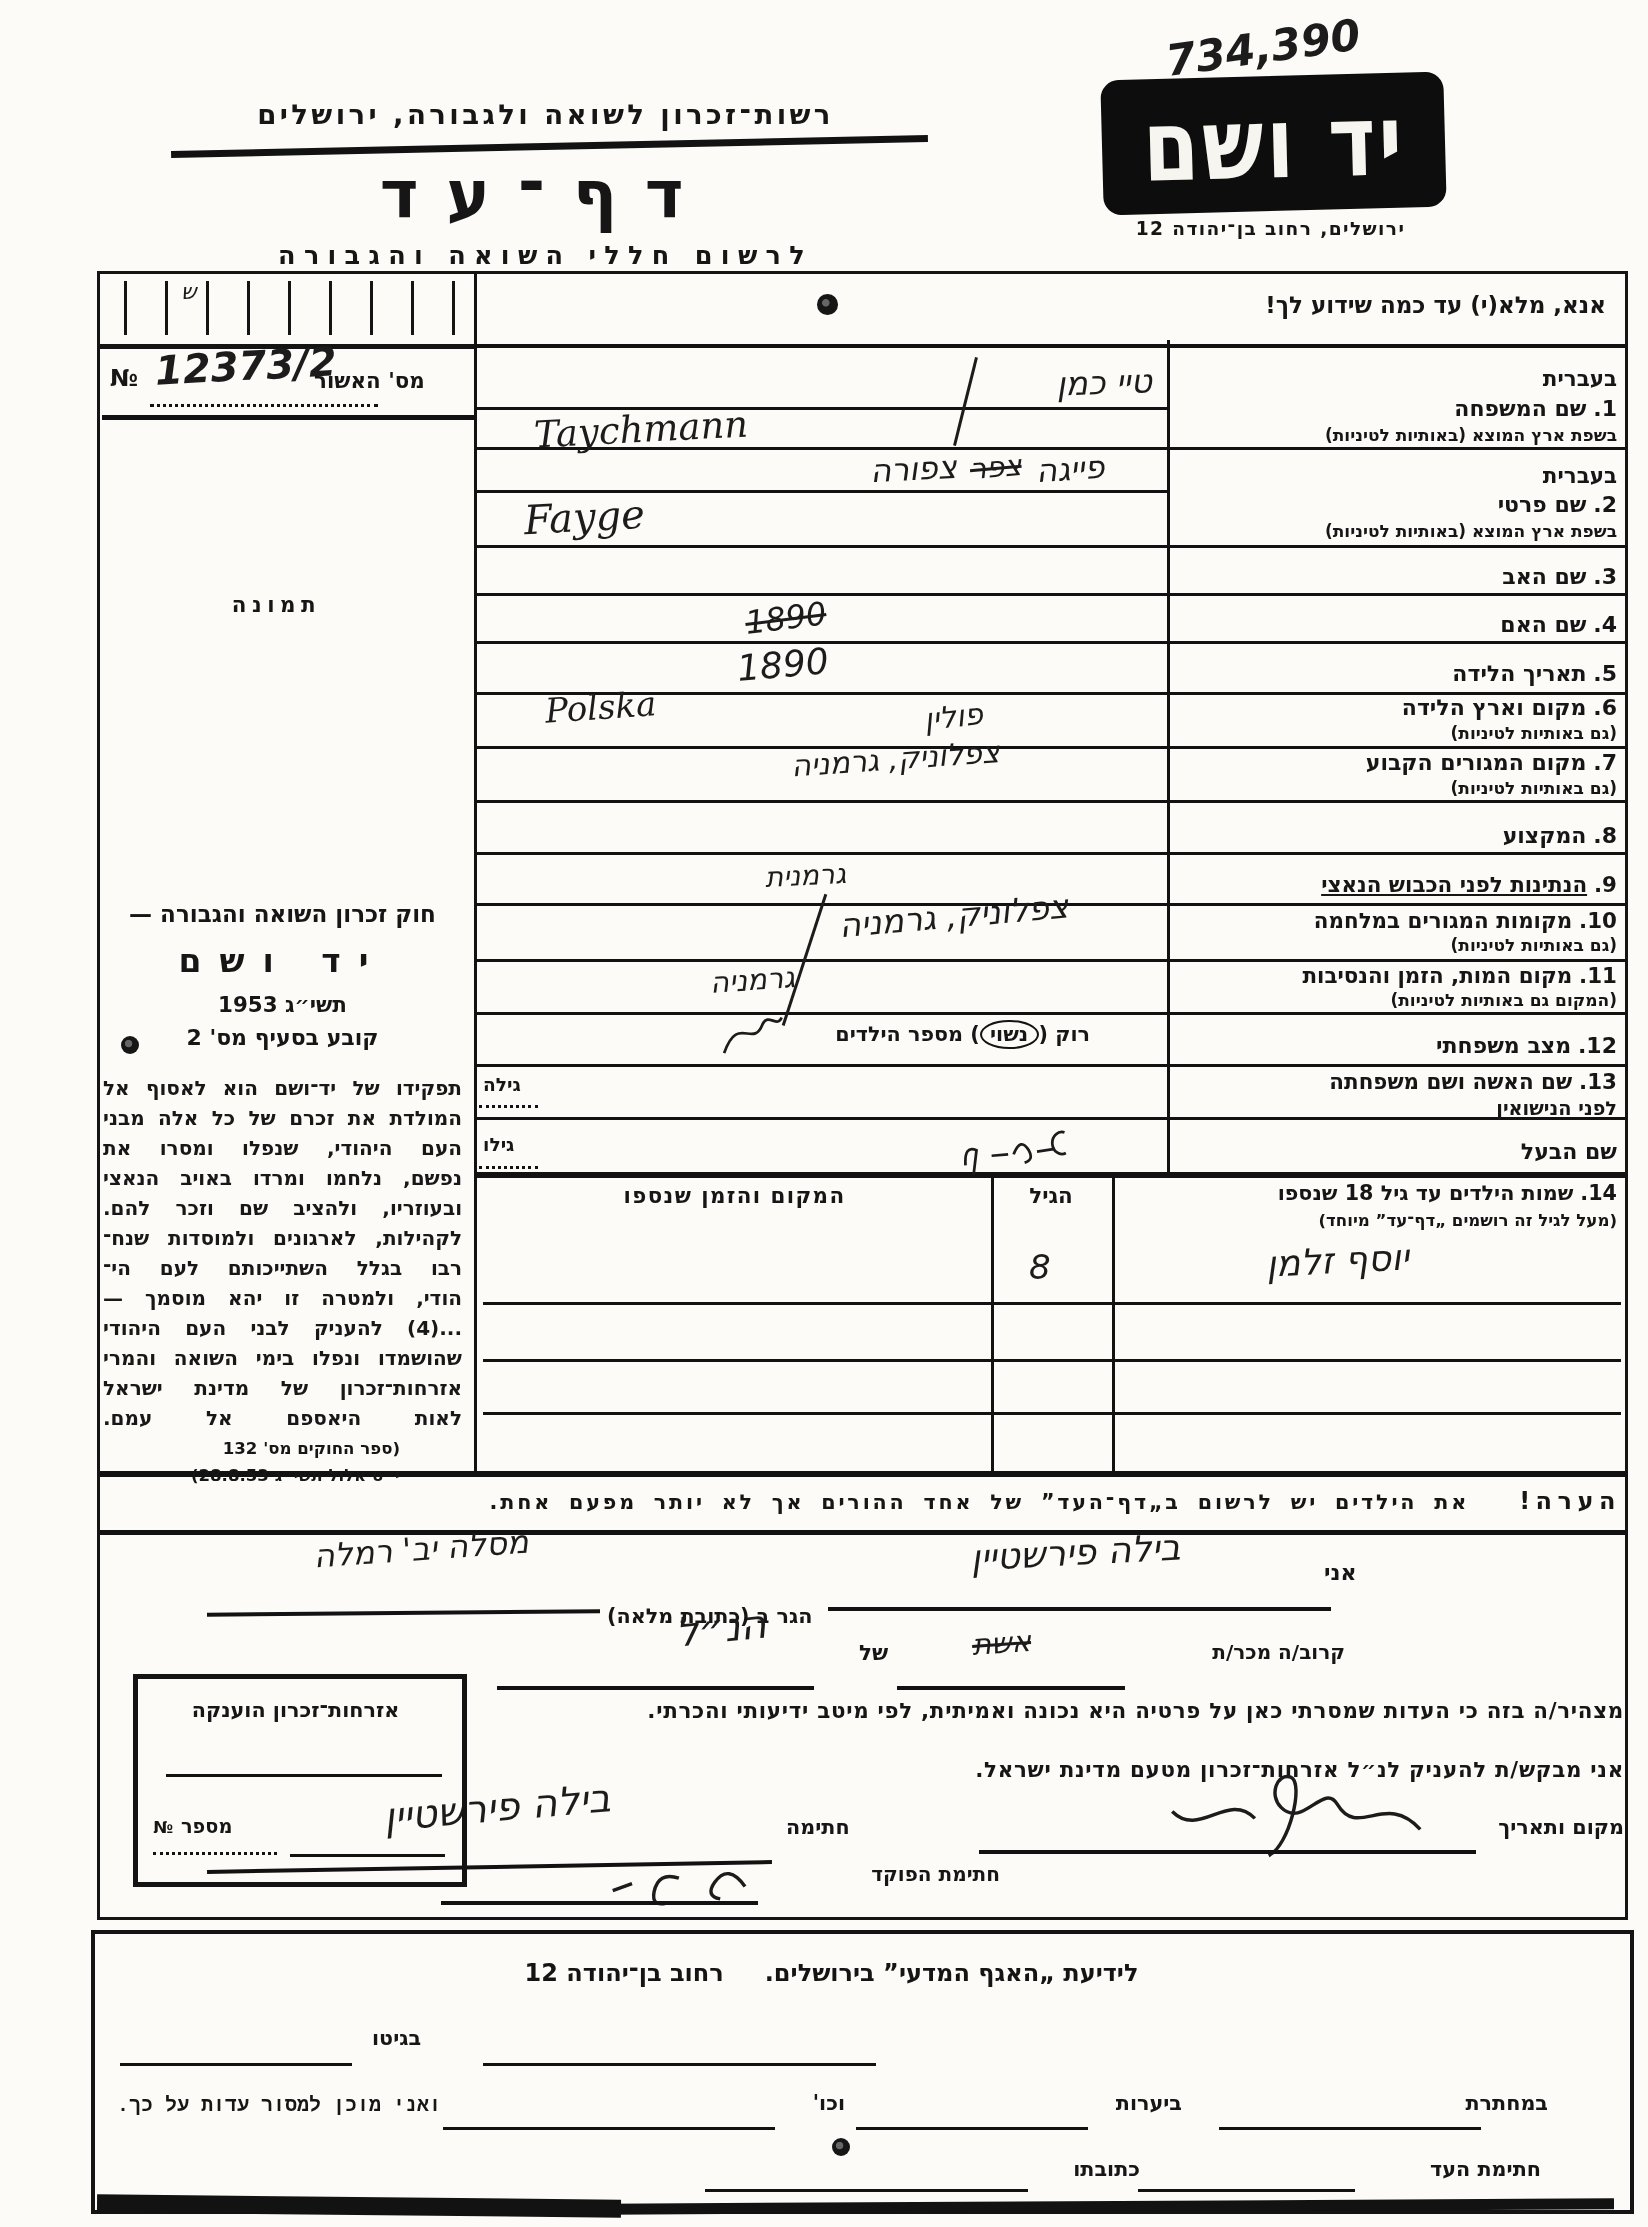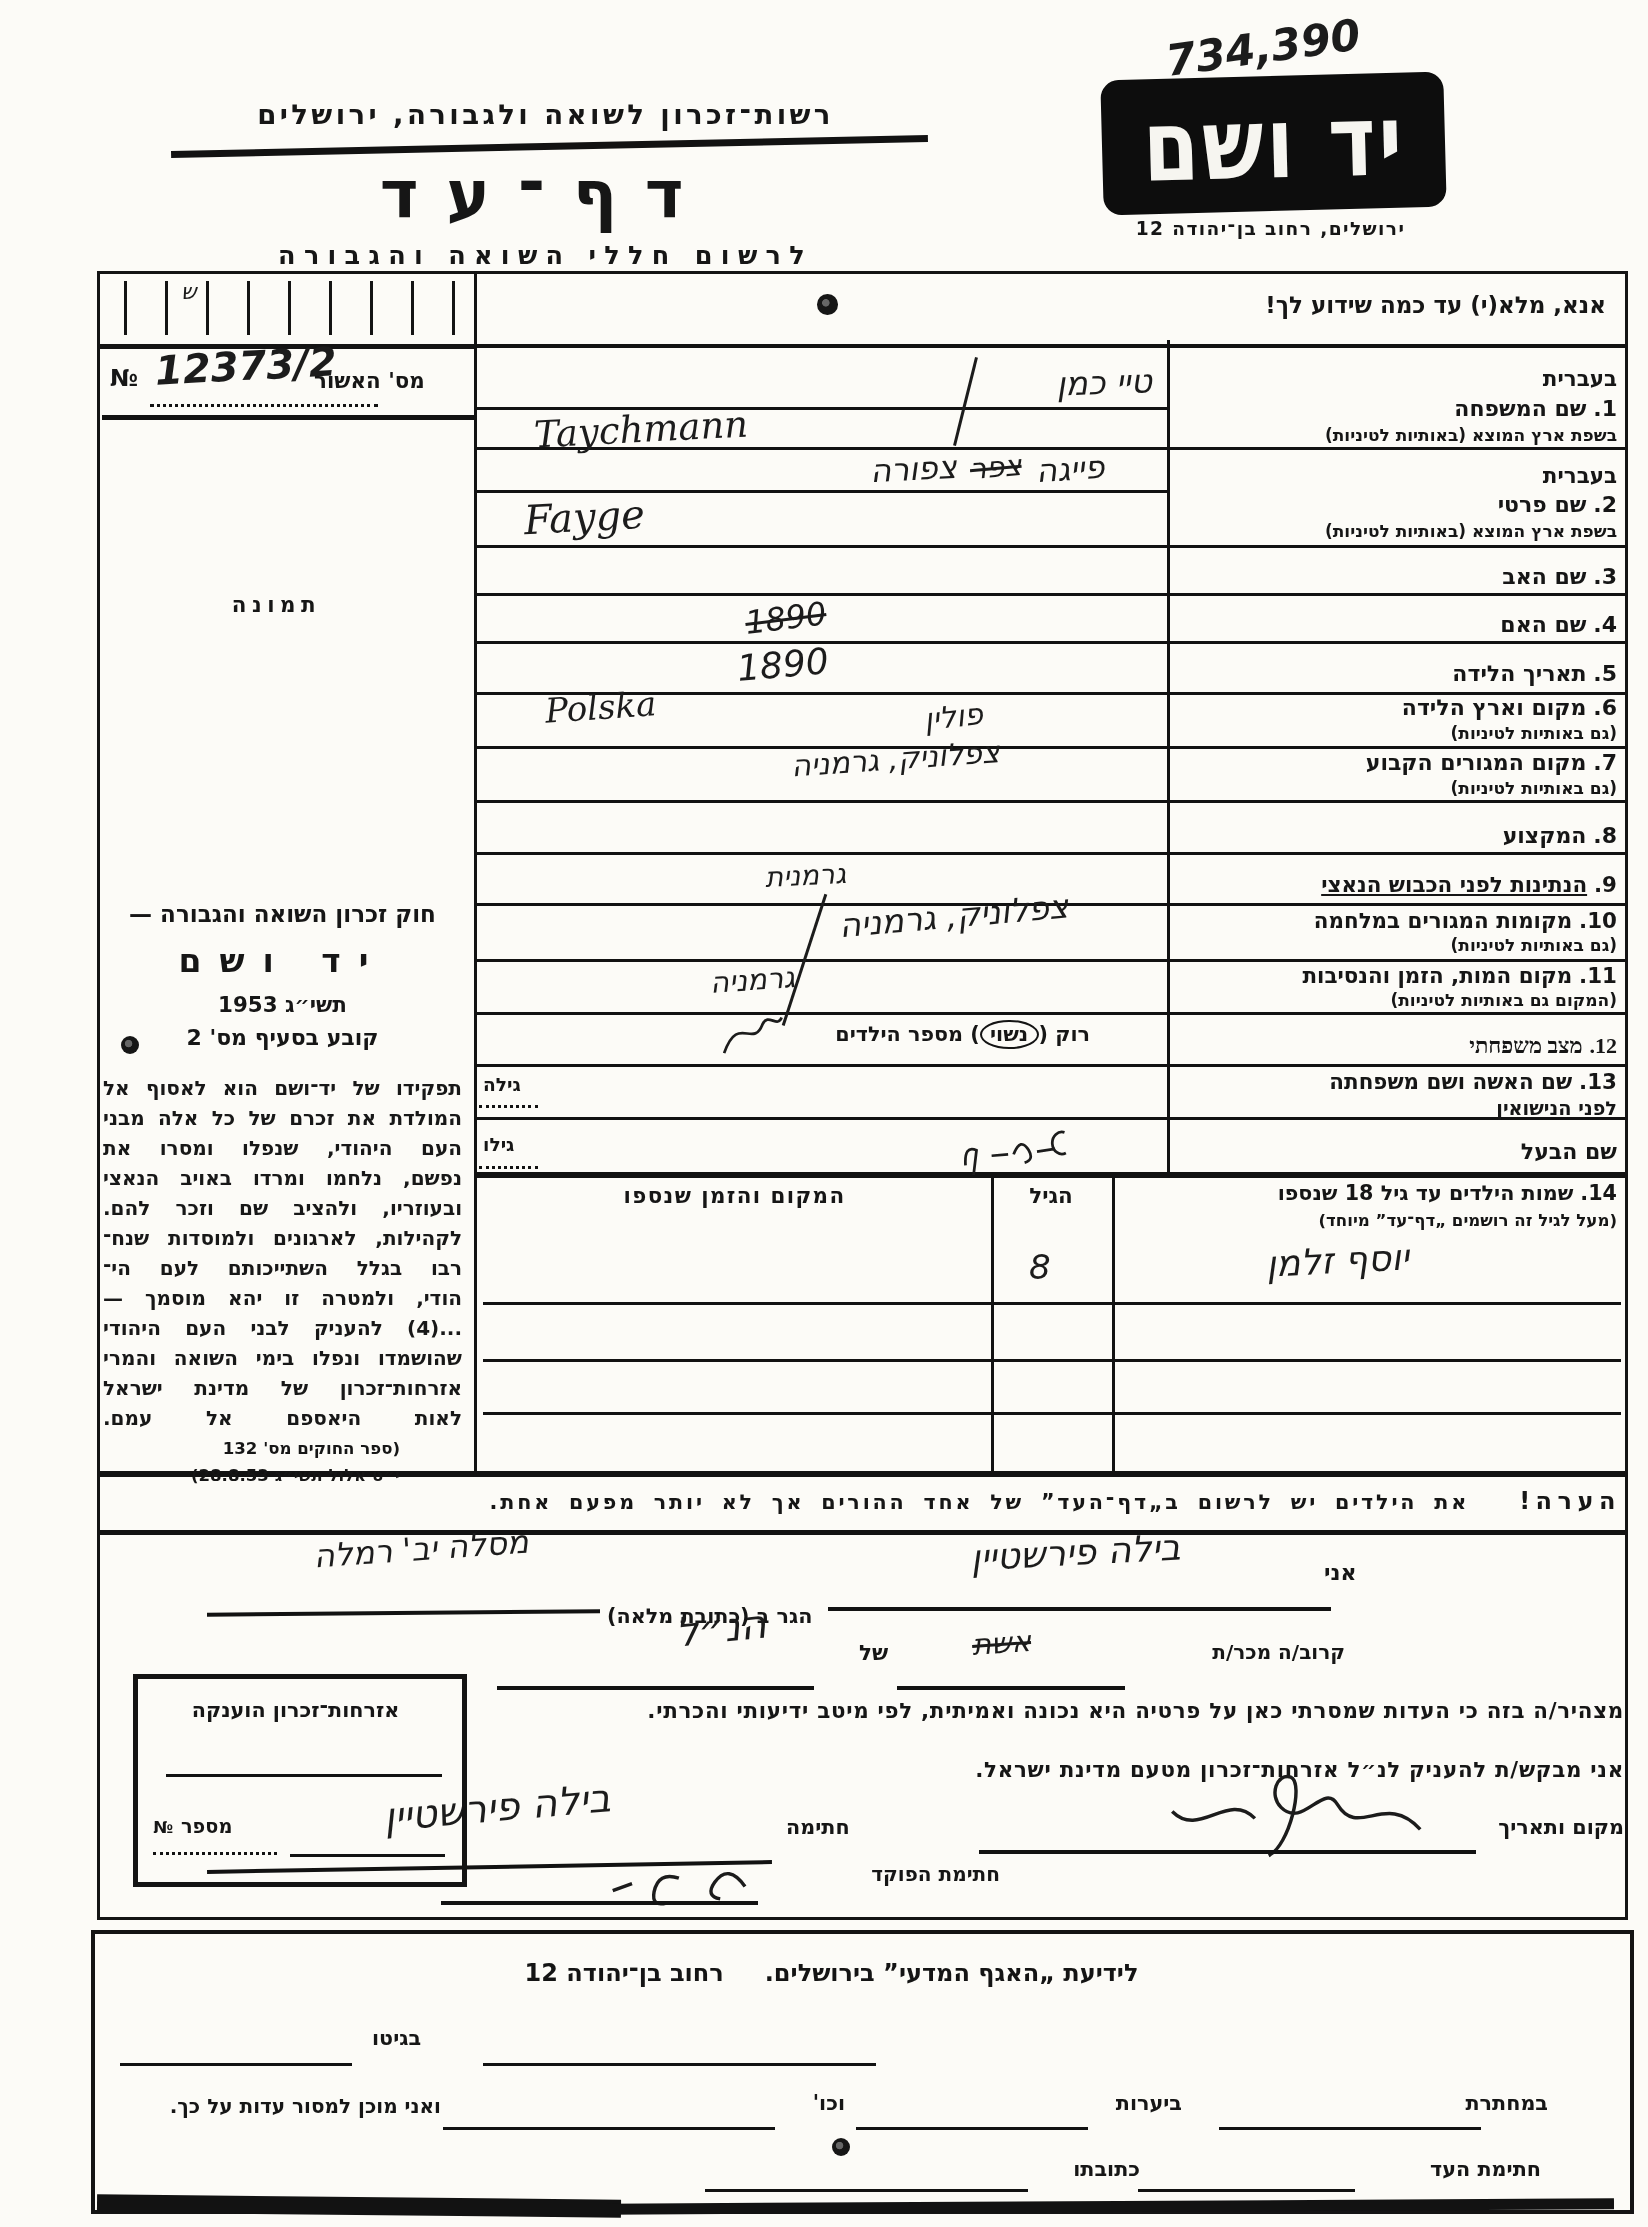--- a/index.html
+++ b/index.html
@@ -121,21 +121,21 @@
     <span class="fnum">.9</span><span>הנתינות לפני הכבוש הנאצי</span>
   </div>
   <div class="abs p rtl" style="left:1172px;top:908px;width:445px;font-size:21.4px;text-align:right;">
     <span class="fnum">.10</span><span>מקומות המגורים במלחמה</span>
   </div>
   <div class="abs p rtl" style="left:1172px;top:935px;width:445px;font-size:17px;text-align:right;">(גם באותיות לטיניות)</div>
   <div class="abs p rtl" style="left:1172px;top:963px;width:445px;font-size:21.4px;text-align:right;">
     <span class="fnum">.11</span><span>מקום המות, הזמן והנסיבות</span>
   </div>
   <div class="abs p rtl" style="left:1172px;top:990px;width:445px;font-size:17px;text-align:right;">(המקום גם באותיות לטיניות)</div>
-  <div class="abs p rtl" style="left:1172px;top:1033px;width:445px;font-size:22px;text-align:right;font-family:Liberation Serif, serif;">
+  <div class="abs p rtl" style="left:1172px;top:1033px;width:445px;font-size:22px;text-align:right;">
     <span class="fnum">.12</span><span>מצב משפחתי</span>
   </div>
   <div class="abs p rtl" style="left:1172px;top:1069px;width:445px;font-size:21.4px;text-align:right;">
     <span class="fnum">.13</span><span>שם האשה ושם משפחתה</span>
   </div>
   <div class="abs p rtl" style="left:1172px;top:1097px;width:445px;font-size:19.3px;text-align:right;">לפני הנישואין</div>
   <div class="abs p rtl" style="left:1172px;top:1139px;width:445px;font-size:22px;text-align:right;">שם הבעל</div>
 
   <div class="abs hw rtl" style="left:876px;top:366px;width:276px;font-size:33px;transform:rotate(-2deg);">טיי כמן</div>
   <div class="abs vline" style="left:964px;top:356px;width:3.4px;height:91px;transform:rotate(14deg);background:#1c1c1c;"></div>
@@ -276,21 +276,21 @@
   <div class="abs rule" style="left:483px;top:2063px;width:393px;height:3.4px;"></div>
   <div class="abs p rtl" style="left:372px;top:2026px;font-size:20.7px;">בגיטו</div>
   <div class="abs rule" style="left:120px;top:2063px;width:232px;height:3.4px;"></div>
 
   <div class="abs p rtl" style="left:1422px;top:2091px;width:126px;font-size:20.7px;text-align:right;">במחתרת</div>
   <div class="abs rule" style="left:1219px;top:2127px;width:262px;height:3.4px;"></div>
   <div class="abs p rtl" style="left:1103px;top:2091px;width:79px;font-size:20.7px;text-align:right;">ביערות</div>
   <div class="abs rule" style="left:856px;top:2127px;width:232px;height:3.4px;"></div>
   <div class="abs p rtl" style="left:783px;top:2091px;width:62px;font-size:20.7px;text-align:right;">וכו'</div>
   <div class="abs rule" style="left:443px;top:2127px;width:332px;height:3.4px;"></div>
-  <div class="abs p rtl" style="left:100px;top:2094px;width:341px;font-size:20px;text-align:right;">ואני מוכן למסור עדות על כך.</div>
+  <div class="abs p rtl" style="left:100px;top:2094px;width:341px;font-size:20px;text-align:right;font-family:Liberation Mono, monospace;">ואני מוכן למסור עדות על כך.</div>
 
   <div class="abs p rtl" style="left:1369px;top:2157px;width:172px;font-size:20.7px;text-align:right;">חתימת העד</div>
   <div class="abs rule" style="left:1138px;top:2189px;width:217px;height:3.4px;"></div>
   <div class="abs p rtl" style="left:1043px;top:2157px;width:97px;font-size:20.7px;text-align:right;">כתובתו</div>
   <div class="abs rule" style="left:705px;top:2189px;width:323px;height:3.4px;"></div>
   <div class="abs orn" style="left:832px;top:2138px;width:18px;height:18px;"></div>
 
 </div>
 
 

